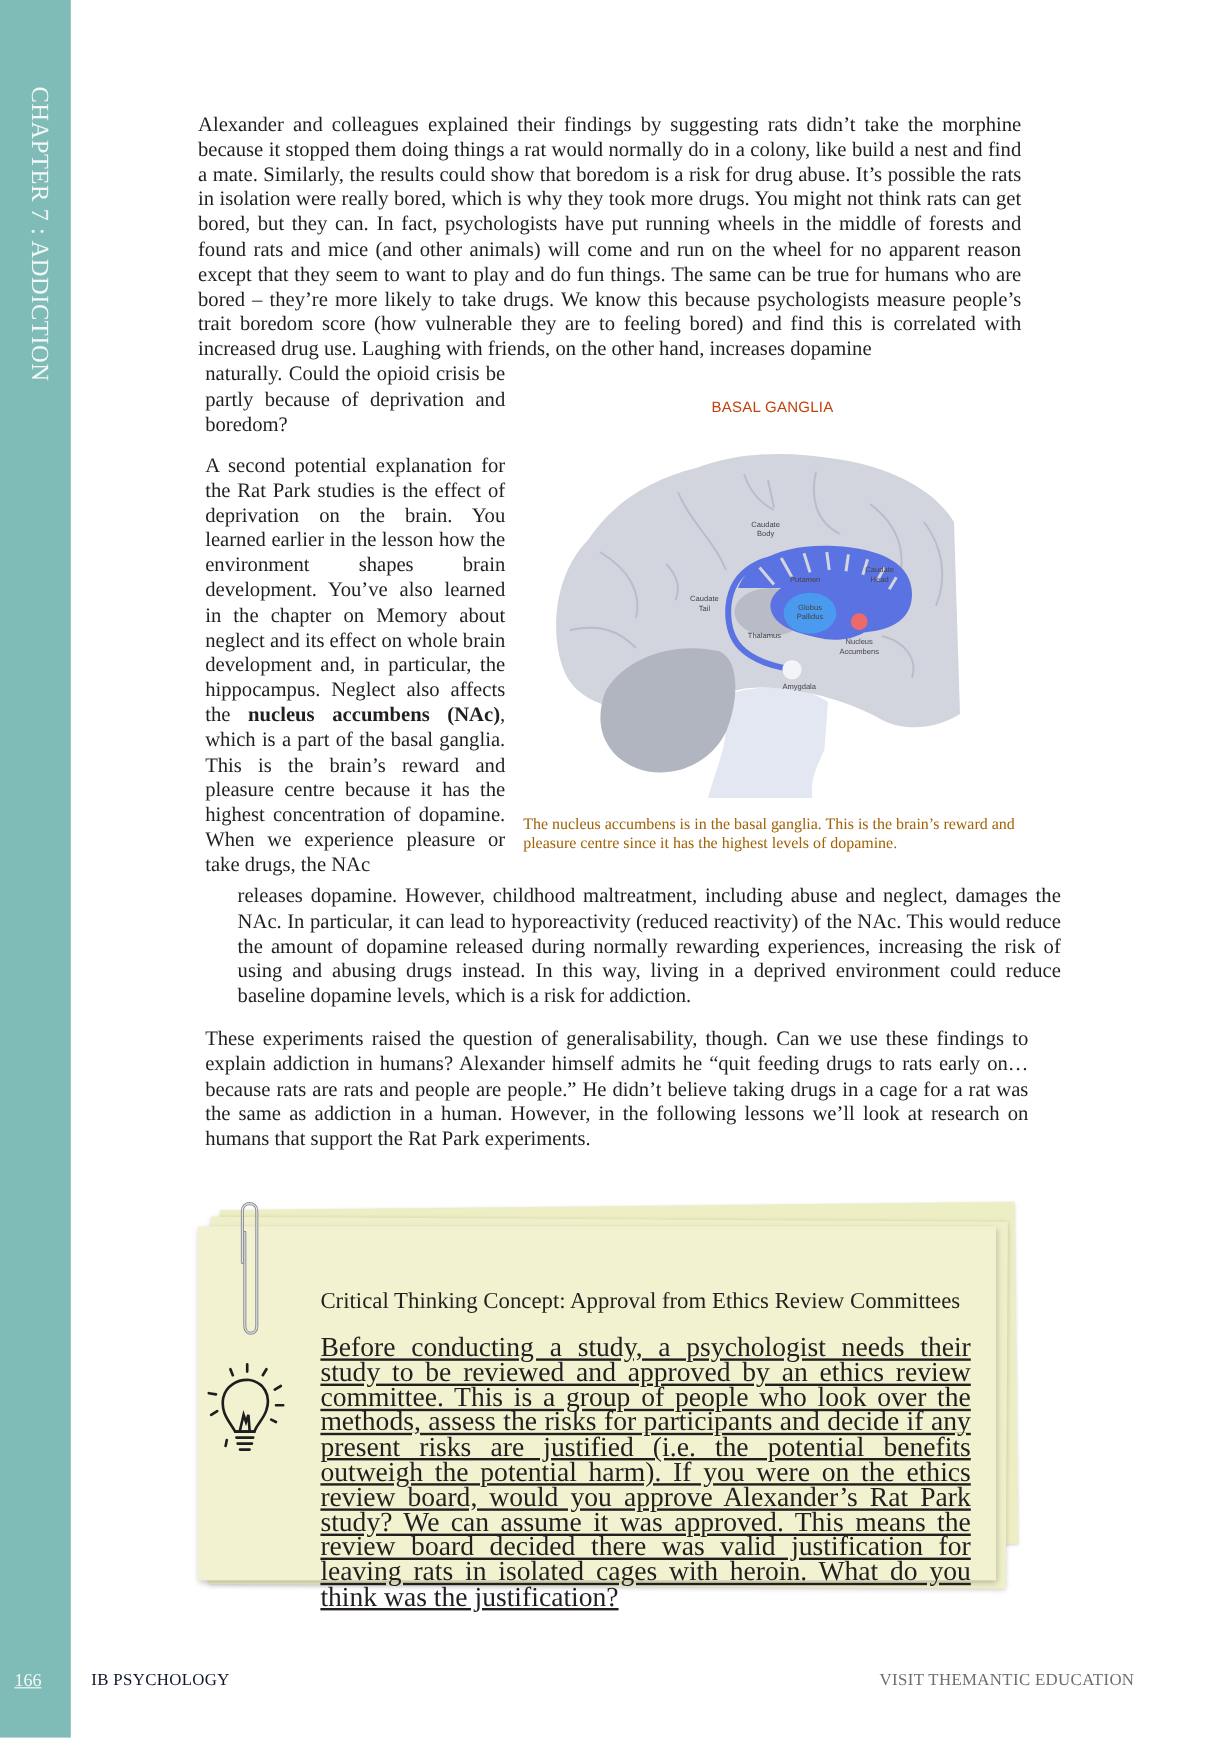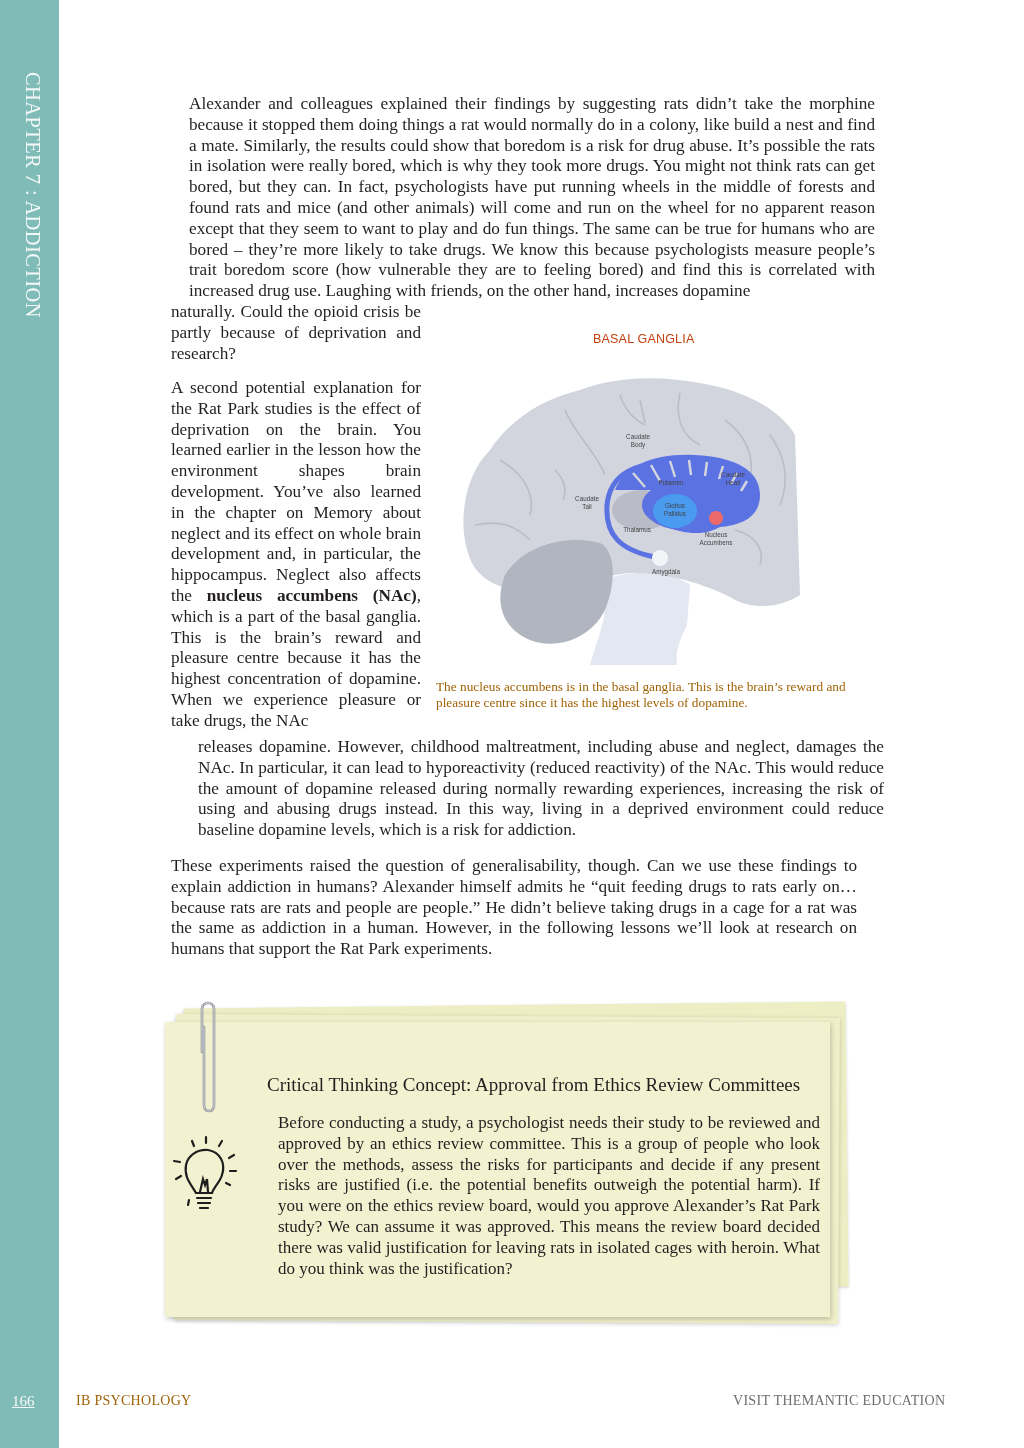--- a/index.html
+++ b/index.html
@@ -3,57 +3,57 @@
 <meta charset="utf-8">
 <style>
   html, body { margin:0; padding:0; }
   body { width:1024px; height:1448px; position:relative; background:#ffffff; overflow:hidden;
          font-family:"Liberation Serif","DejaVu Serif",serif; color:#231f20; }
   .sidebar { position:absolute; left:0; top:0; width:59px; height:1448px; background:#80bcb7; }
   .chapter-label { position:absolute; left:44px; top:72px; transform-origin:0 0; transform:rotate(90deg);
                    white-space:nowrap; color:#f2f8f7; font-size:20.5px; letter-spacing:0.4px; }
   .page-num { position:absolute; left:12px; top:1393px; color:#f4f9f8; font-size:15px;text-decoration:underline; }
   .p { position:absolute; font-size:17.2px; line-height:20.8px; text-align:justify; margin:0; }
-  .p1 { left:189px; top:94px; width:686px; }
+  .p1 { left:165px; top:94px; width:686px; }
   .p1b { left:171px; top:302px; width:250px; }
   .p2 { left:171px; top:378px; width:250px; }
   .p2b { left:171px; top:737px; width:686px;margin-left:27px; }
   .p3 { left:171px; top:856px; width:686px; }
   b { font-weight:bold; }
   .fig-title { position:absolute; left:593px; top:332px; font-family:"Liberation Sans","DejaVu Sans",sans-serif;
                font-size:12.5px; color:#c2410c; letter-spacing:0.2px; }
   .brain { position:absolute; left:455px; top:365px; width:345px; height:300px; }
   .brain text { font-family:"Liberation Sans","DejaVu Sans",sans-serif; font-size:6.3px; fill:#444; }
   .caption { position:absolute; left:436px; top:679px; width:425px; font-size:13.3px;
              line-height:16px; color:#a16207; }
   .card-back2 { position:absolute; left:185px; top:1005px; width:662px; height:285px; background:#eeeec5;
                 transform:rotate(-0.6deg); box-shadow:0 1px 3px rgba(0,0,0,0.18); }
   .card-back1 { position:absolute; left:175px; top:1016px; width:664px; height:306px; background:#efefc9;
                 transform:rotate(0.35deg); box-shadow:0 1px 4px rgba(0,0,0,0.2); }
   .card { position:absolute; left:165px; top:1022px; width:665px; height:295px; background:#f2f2d0;
           box-shadow:1px 2px 5px rgba(0,0,0,0.22); }
   .card-title { position:absolute; left:267px; top:1057px; width:540px; font-size:19px; line-height:24px; color:#231f20;margin-top:16px; }
-  .card-body { position:absolute; left:278px; top:1113px; width:542px; font-size:17px; line-height:20.8px;
-               text-align:justify; margin:0; }
+  .card-body { position:absolute; left:267px; top:1113px; width:542px; font-size:23px; line-height:20.8px;
+               text-align:justify; margin:0;text-decoration:underline; }
   .clip { position:absolute; left:192px; top:997px; width:32px; height:118px; }
   .bulb { position:absolute; left:170px; top:1135px; width:72px; height:82px; }
-  .footer-left { position:absolute; left:76px; top:1393px; font-size:14px; color:#a16207; letter-spacing:0.3px; }
+  .footer-left { position:absolute; left:76px; top:1393px; font-size:14px; color:#0f172a; letter-spacing:0.3px; }
   .footer-right { position:absolute; left:733px; top:1393px; font-size:14px; color:#6e6e6e; letter-spacing:0.3px;
                   text-underline-offset:3px; }
 </style>
 </head>
 <body>
 
 <div class="sidebar">
   <div class="chapter-label">CHAPTER 7 : ADDICTION</div>
   <div class="page-num">166</div>
 </div>
 
 <p class="p p1">Alexander and colleagues explained their findings by suggesting rats didn’t take the morphine because it stopped them doing things a rat would normally do in a colony, like build a nest and find a mate. Similarly, the results could show that boredom is a risk for drug abuse. It’s possible the rats in isolation were really bored, which is why they took more drugs. You might not think rats can get bored, but they can. In fact, psychologists have put running wheels in the middle of forests and found rats and mice (and other animals) will come and run on the wheel for no apparent reason except that they seem to want to play and do fun things. The same can be true for humans who are bored – they’re more likely to take drugs. We know this because psychologists measure people’s trait boredom score (how vulnerable they are to feeling bored) and find this is correlated with increased drug use. Laughing with friends, on the other hand, increases dopamine</p>
-<p class="p p1b"><span>naturally. Could the opioid crisis be partly because of deprivation and research?</span></p>
+<p class="p p1b"><span>naturally. Could the opioid crisis be partly because of deprivation and boredom?</span></p>
 
 <p class="p p2"><span>A second potential explanation for the Rat Park studies is the effect of deprivation on the brain. You learned earlier in the lesson how the environment shapes brain development. You’ve also learned in the chapter on Memory about neglect and its effect on whole brain development and, in particular, the hippocampus. Neglect also affects the </span><b>nucleus accumbens (NAc)</b><span>, which is a part of the basal ganglia. This is the brain’s reward and pleasure centre because it has the highest concentration of dopamine. When we experience pleasure or take drugs, the NAc</span></p>
 <p class="p p2b">releases dopamine. However, childhood maltreatment, including abuse and neglect, damages the NAc.  In particular, it can lead to hyporeactivity (reduced reactivity) of the NAc. This would reduce the amount of dopamine released during normally rewarding experiences, increasing the risk of using and abusing drugs instead. In this way, living in a deprived environment could reduce baseline dopamine levels, which is a risk for addiction.</p>
 
 <p class="p p3">These experiments raised the question of generalisability, though. Can we use these findings to explain addiction in humans? Alexander himself admits he “quit feeding drugs to rats early on… because rats are rats and people are people.” He didn’t believe taking drugs in a cage for a rat was the same as addiction in a human. However, in the following lessons we’ll look at research on humans that support the Rat Park experiments.</p>
 
 <div class="fig-title">BASAL GANGLIA</div>
 
 <svg class="brain" viewBox="0 0 345 300">
 

